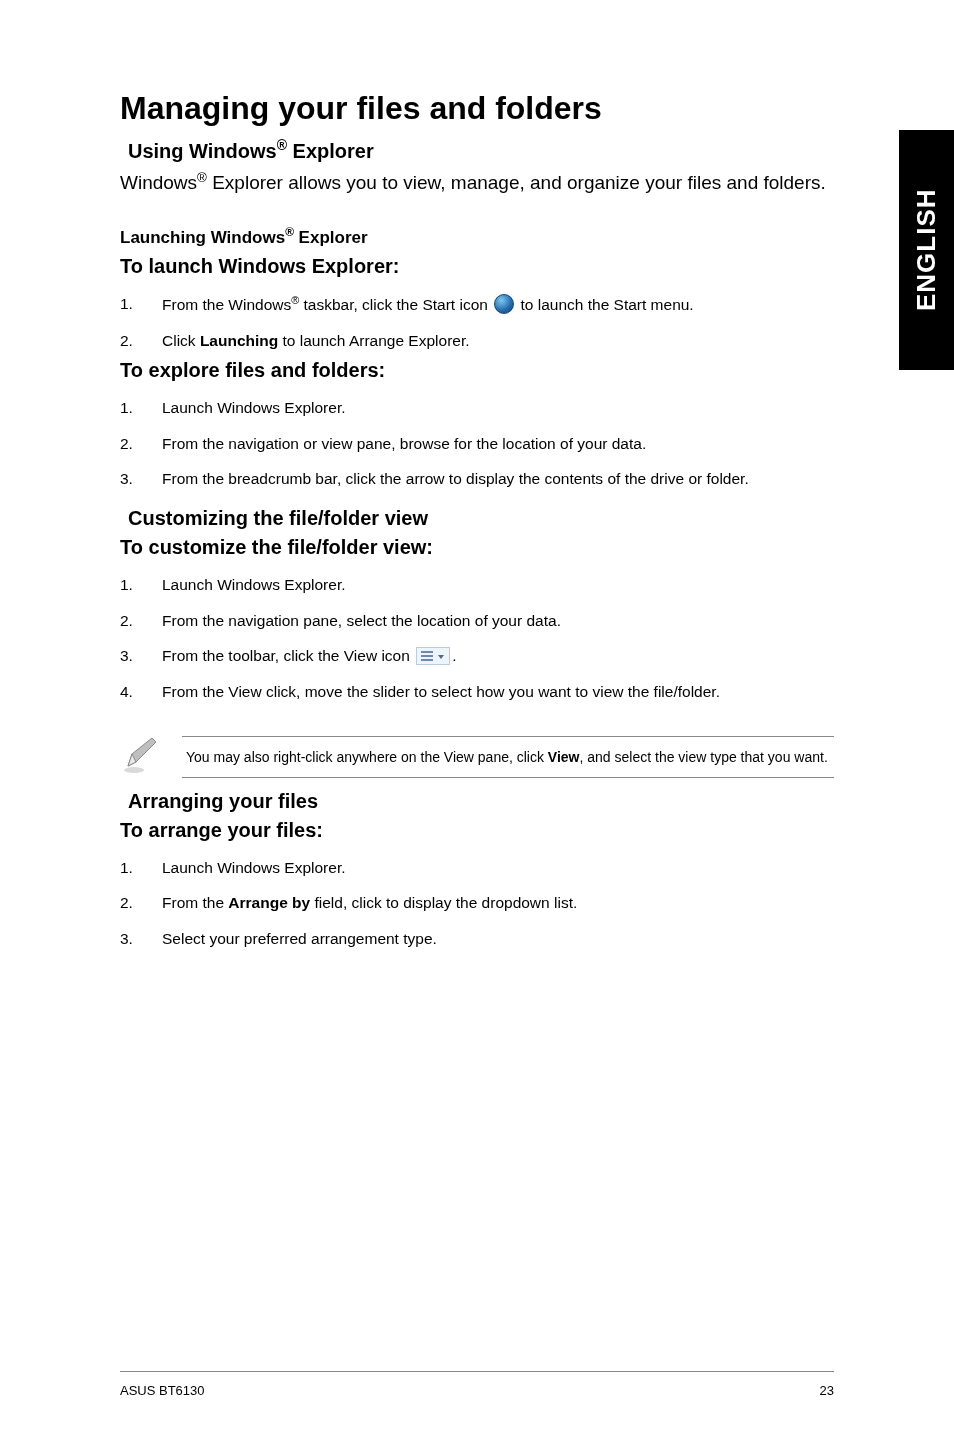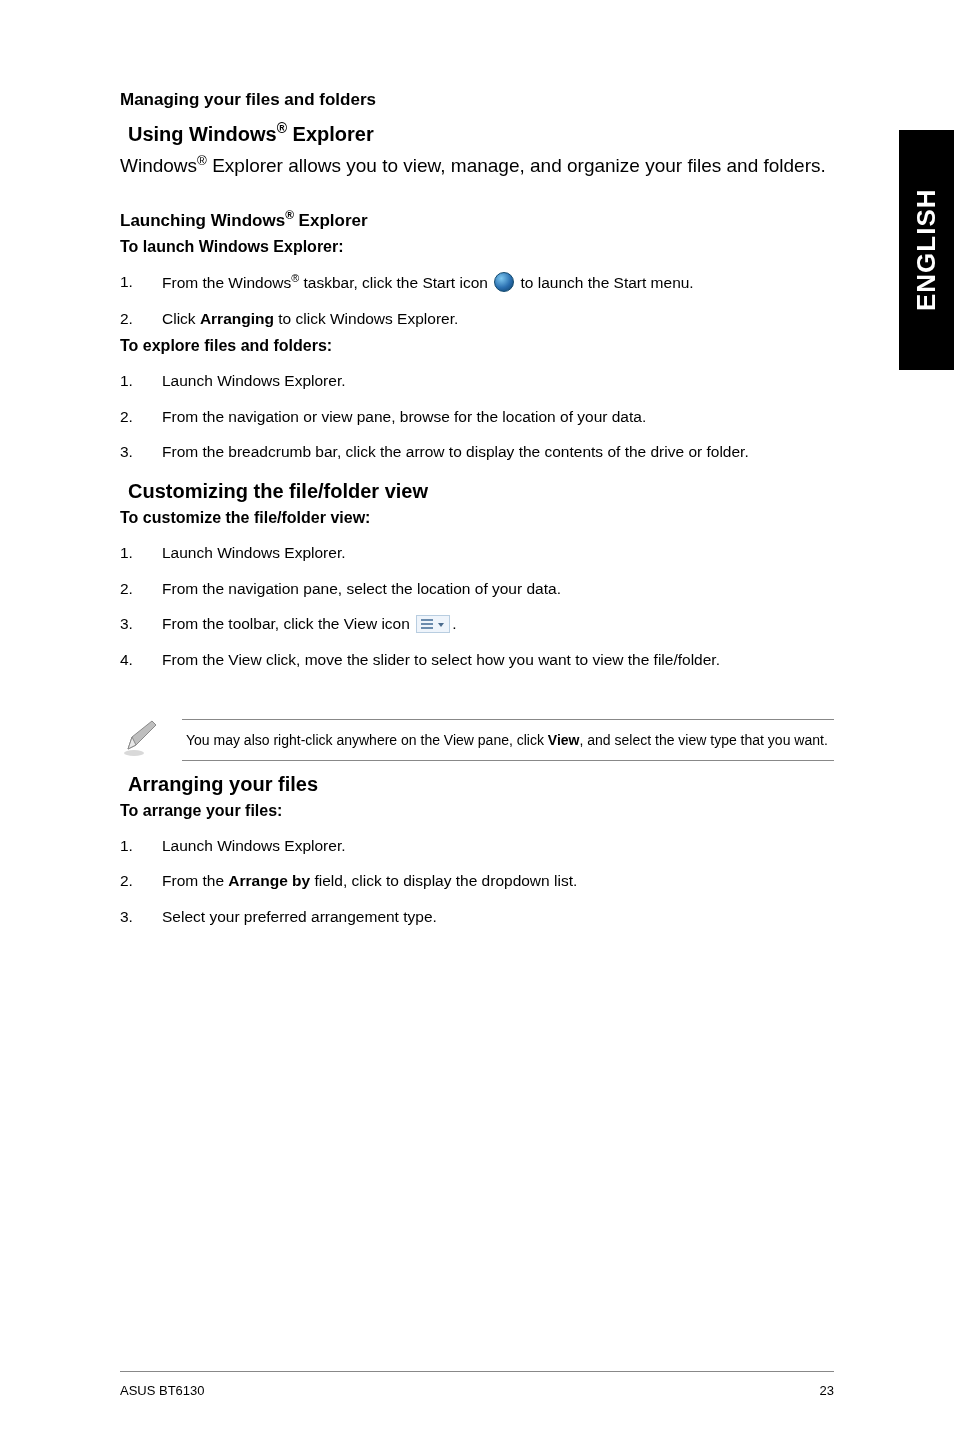--- a/index.html
+++ b/index.html
@@ -27,39 +27,39 @@
     font-weight: bold;
     font-size: 26px;
     display: flex;
     align-items: center;
     justify-content: center;
     writing-mode: vertical-rl;
     transform: rotate(180deg);
     letter-spacing: 1px;
   }
   h1.section-title {
-    font-size: 17px;
+    font-size: 32px;
     font-weight: bold;
     margin-bottom: 6px;
   }
   h2.subsection {
     font-size: 20px;
     font-weight: bold;
     margin-top: 10px;
     margin-bottom: 6px;
     margin-left: 8px;
   }
   h3.subsubsection {
     font-size: 17px;
     font-weight: bold;
     margin-top: 28px;
     margin-bottom: 8px;
   }
   .label-line {
-    font-size: 16px;
+    font-size: 20px;
     font-weight: bold;
     margin-bottom: 8px;
   }
   p.body {
     font-size: 19px;
     margin-bottom: 16px;
     line-height: 1.4;
   }
   ol.numbered {
     list-style: none;
@@ -110,21 +110,21 @@
     position: absolute;
     right: 5px; top: 7px;
     width: 0; height: 0;
     border-left: 3px solid transparent;
     border-right: 3px solid transparent;
     border-top: 4px solid #4a6b8d;
   }
   .note-block {
     display: flex;
     gap: 22px;
-    margin-top: 41px;
+    margin-top: 26px;
     align-items: flex-start;
   }
   .note-icon {
     width: 40px;
     flex-shrink: 0;
   }
   .note-icon svg { width: 40px; height: 40px; }
   .note-text {
     flex: 1;
     border-top: 1px solid #888;
@@ -167,21 +167,21 @@
     <span>Launching Windows</span><sup>®</sup><span> Explorer</span>
   </h3>
   <p class="label-line">To launch Windows Explorer:</p>
   <ol class="numbered">
     <li>
       <span class="num">1.</span>
       <span>From the Windows</span><sup>®</sup><span> taskbar, click the Start icon </span><span class="inline-icon win-orb"></span><span> to launch the Start menu.</span>
     </li>
     <li>
       <span class="num">2.</span>
-      <span>Click </span><span class="bold">Arranging</span><span> to click Windows Explorer.</span>
+      <span>Click </span><span class="bold">Launching</span><span> to launch Arrange Explorer.</span>
     </li>
   </ol>
 
   <p class="label-line">To explore files and folders:</p>
   <ol class="numbered">
     <li><span class="num">1.</span><span>Launch Windows Explorer.</span></li>
     <li><span class="num">2.</span><span>From the navigation or view pane, browse for the location of your data.</span></li>
     <li><span class="num">3.</span><span>From the breadcrumb bar, click the arrow to display the contents of the drive or folder.</span></li>
   </ol>
 

